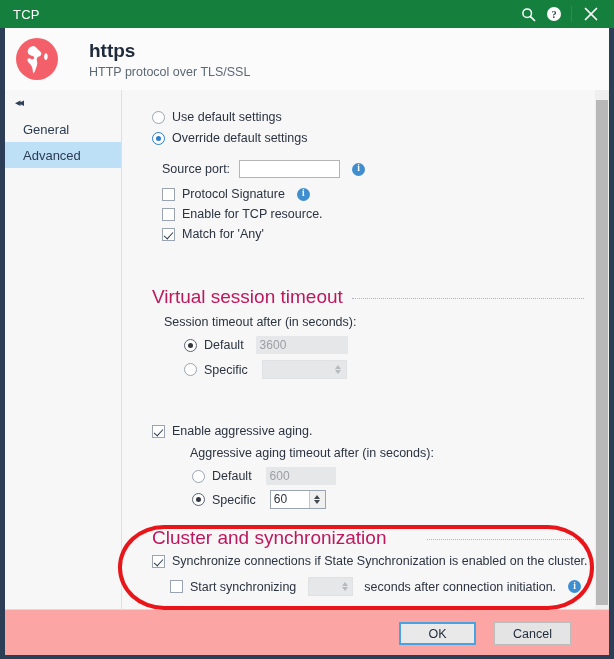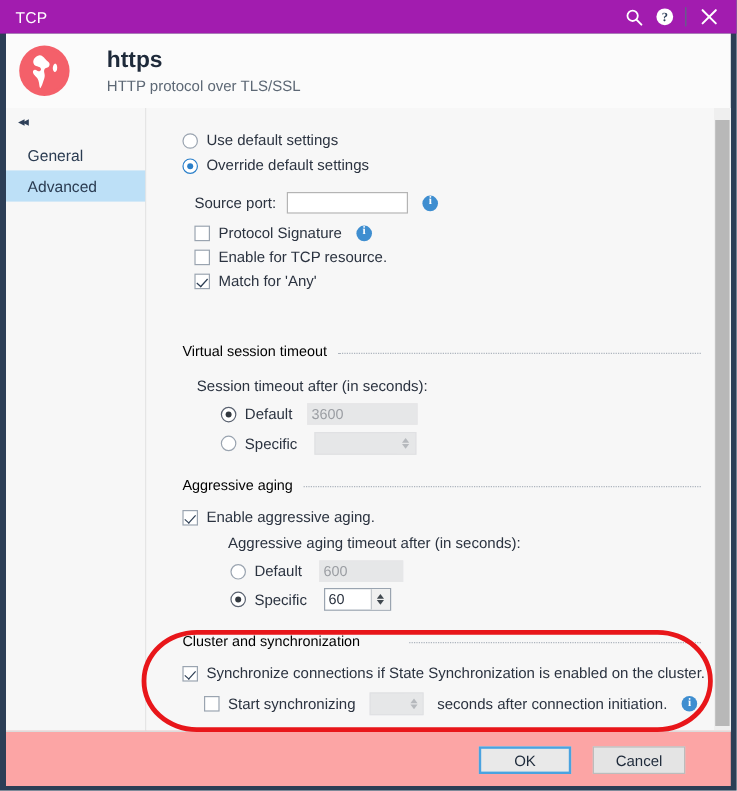--- a/index.html
+++ b/index.html
@@ -18,21 +18,21 @@
     box-sizing: border-box;
     background: #2c3e56;
     overflow: hidden;
   }
 
   
   .titlebar {
     position: absolute;
     left: 0; top: 0;
     width: 614px; height: 28px;
-    background: #a21caf;
+    background: #15803d;
     display: flex;
     align-items: center;
   }
   .titlebar .title {
     color: #ffffff;
     font-size: 13px;
     margin-left: 13px;
     letter-spacing: .2px;
   }
   .titlebar .tb-actions {
@@ -283,22 +283,22 @@
     background: #e6e7e8;
     border-left: none;
   }
   .spin.disabled .up { border-bottom-color: #b6b9bd; }
   .spin.disabled .dn { border-top-color: #b6b9bd; }
 
   
   .ghead {
     display: flex;
     align-items: center;
-    font-size: 12px;
-    color: #000000;
+    font-size: 19px;
+    color: #be185d;
     justify-content: flex-end;
   }
   .ghead .gline {
     flex: 1;
     margin-left: 9px;
     height: 1px;
     border-top: 1px dotted #adb4bd;
     margin-top: 4px;
   }
 
@@ -447,24 +447,20 @@
           <span class="lbl">Specific</span>
           <span class="spin disabled" style="width:85px; margin-left:14px;">
             <span class="sv"></span>
             <span class="sbtns">
               <span class="ar up"></span>
                 <span class="ar dn"></span>
             </span>
           </span>
         </div>
 
-        <div class="ghead" style="position:absolute; left:30px; top:307px; width:432px;">
-          <span>Aggressive aging</span>
-          <span class="gline"></span>
-        </div>
         <div class="row" style="position:absolute; left:30px; top:334px;">
           <span class="checkbox checked"></span>
           <span class="lbl">Enable aggressive aging.</span>
         </div>
         <div class="plain" style="position:absolute; left:68px; top:356px;">Aggressive aging timeout after (in seconds):</div>
         <div class="row" style="position:absolute; left:70px; top:377px;">
           <span class="radio dark"></span>
           <span class="lbl">Default</span>
           <input class="tinput disabled" style="width: 70px; margin-left: 14px;" type="text" readonly="" value="600">
         </div>

